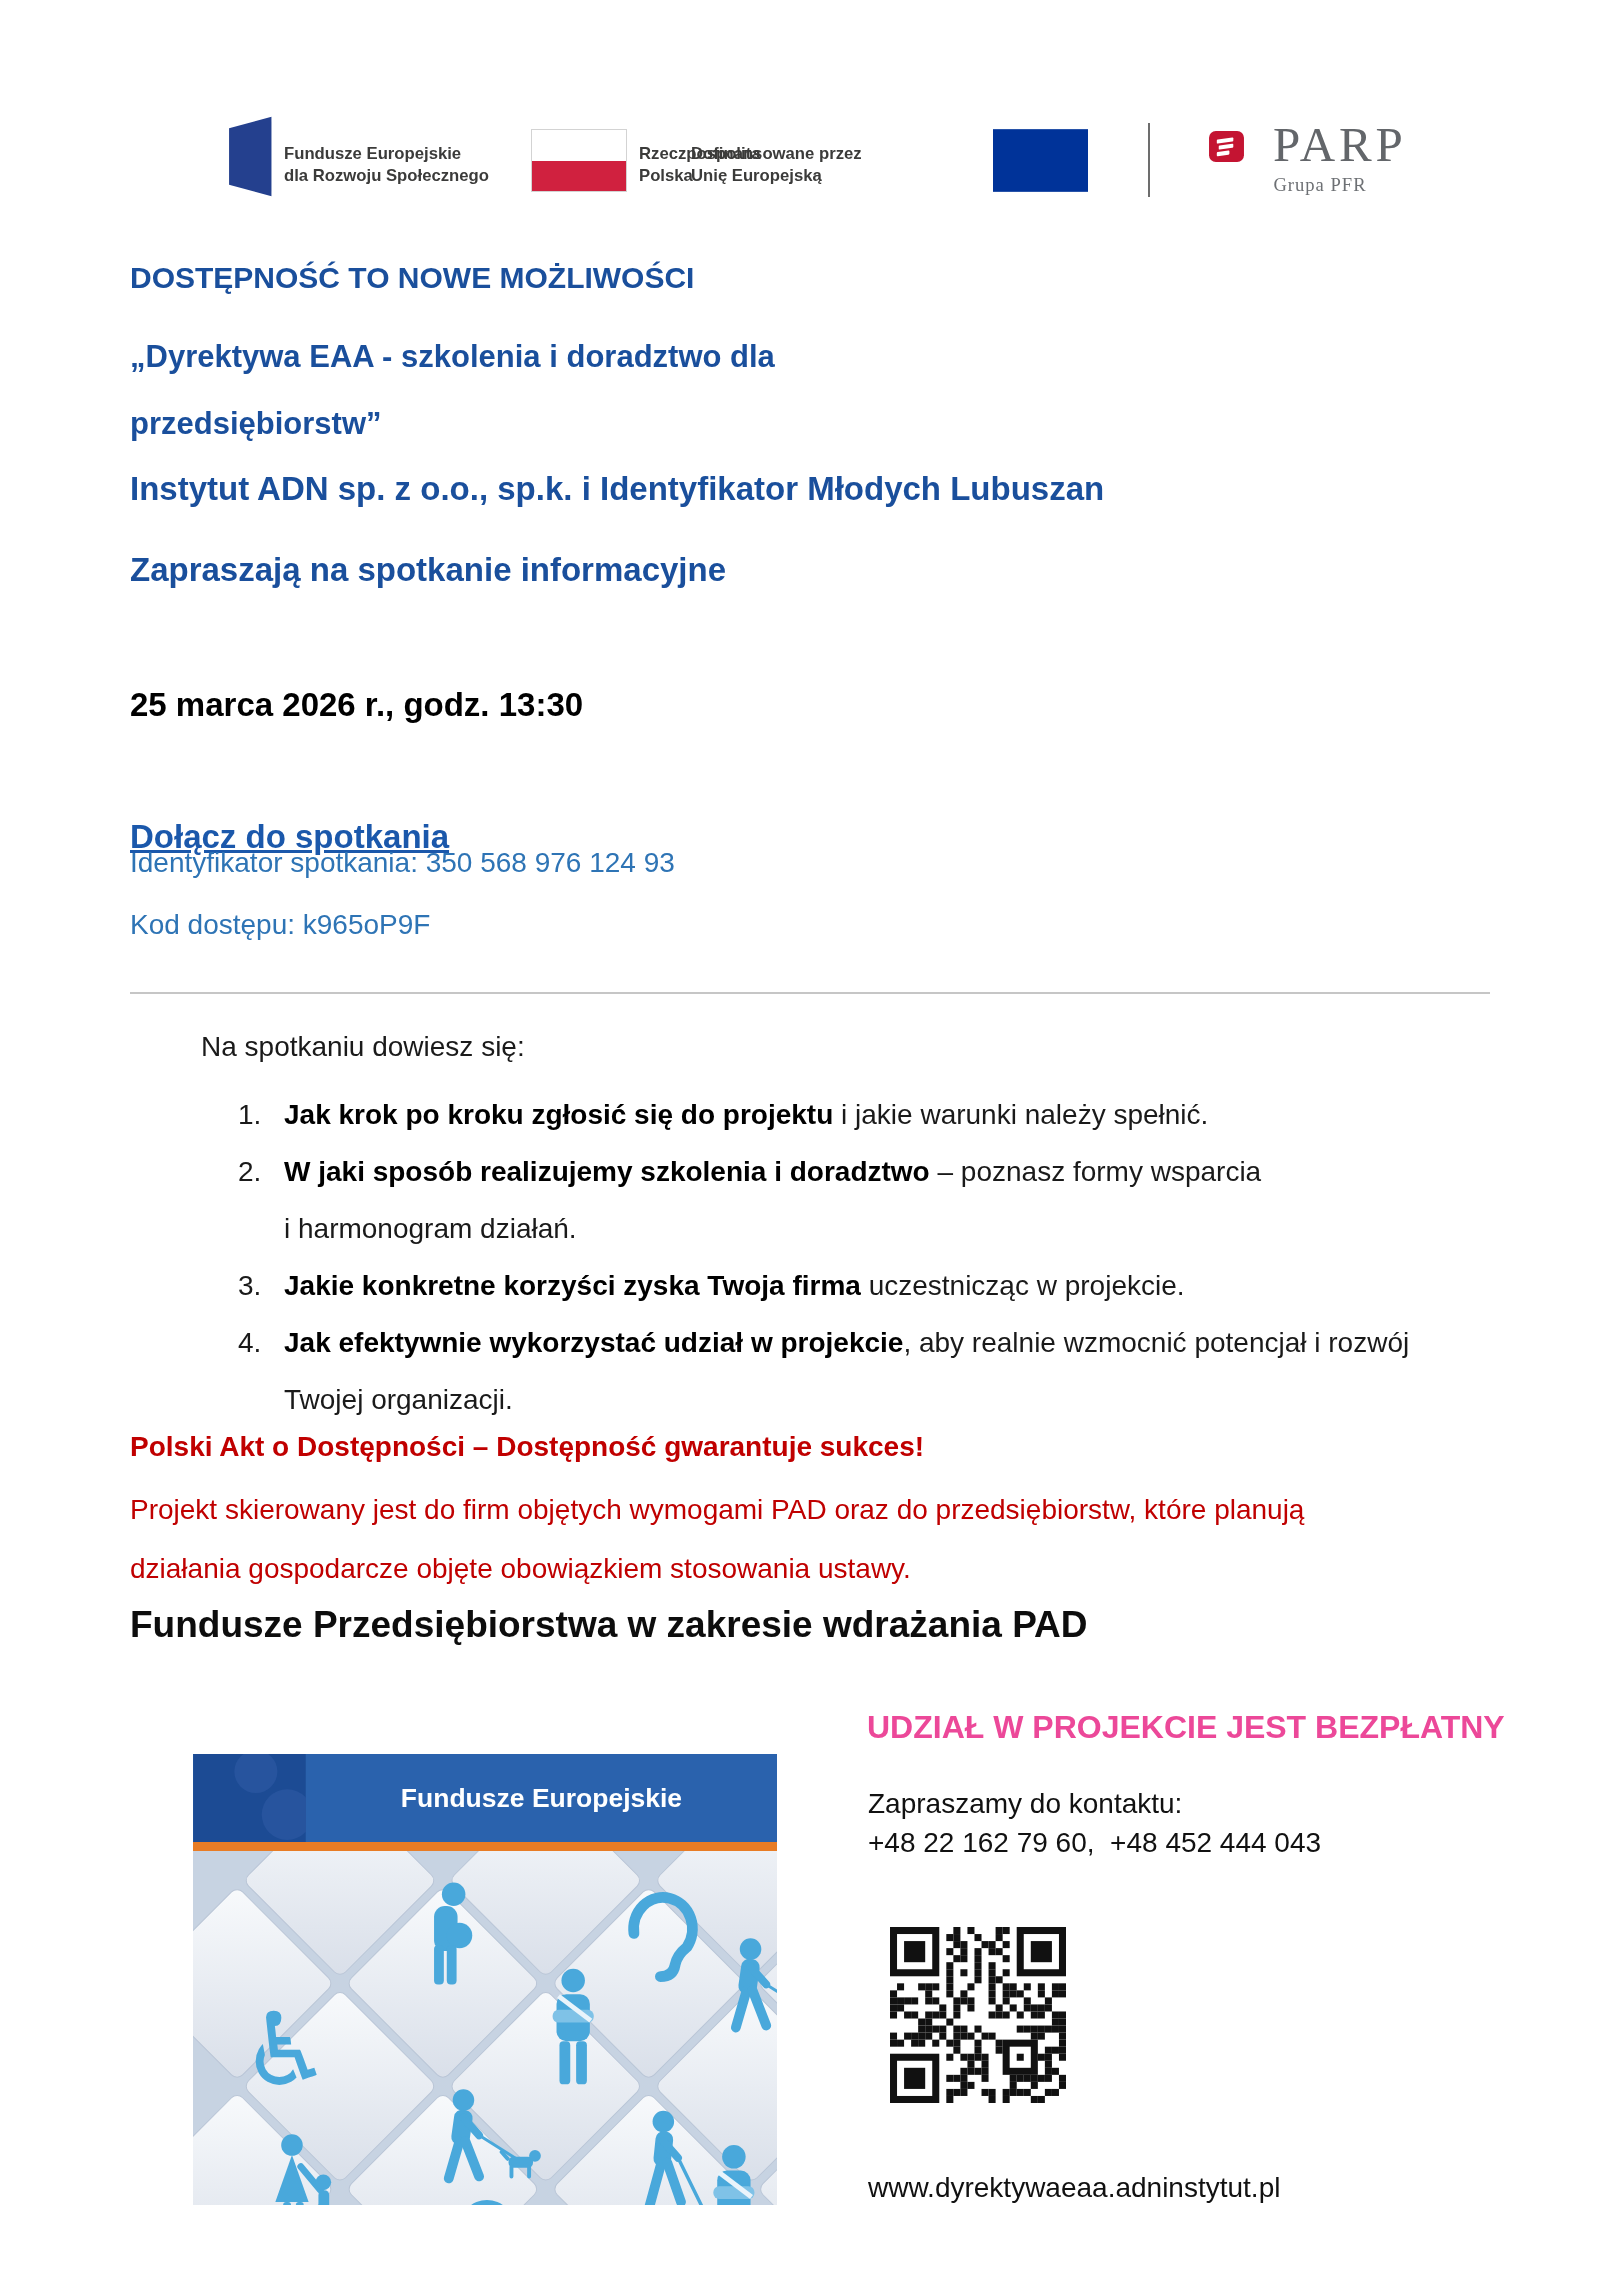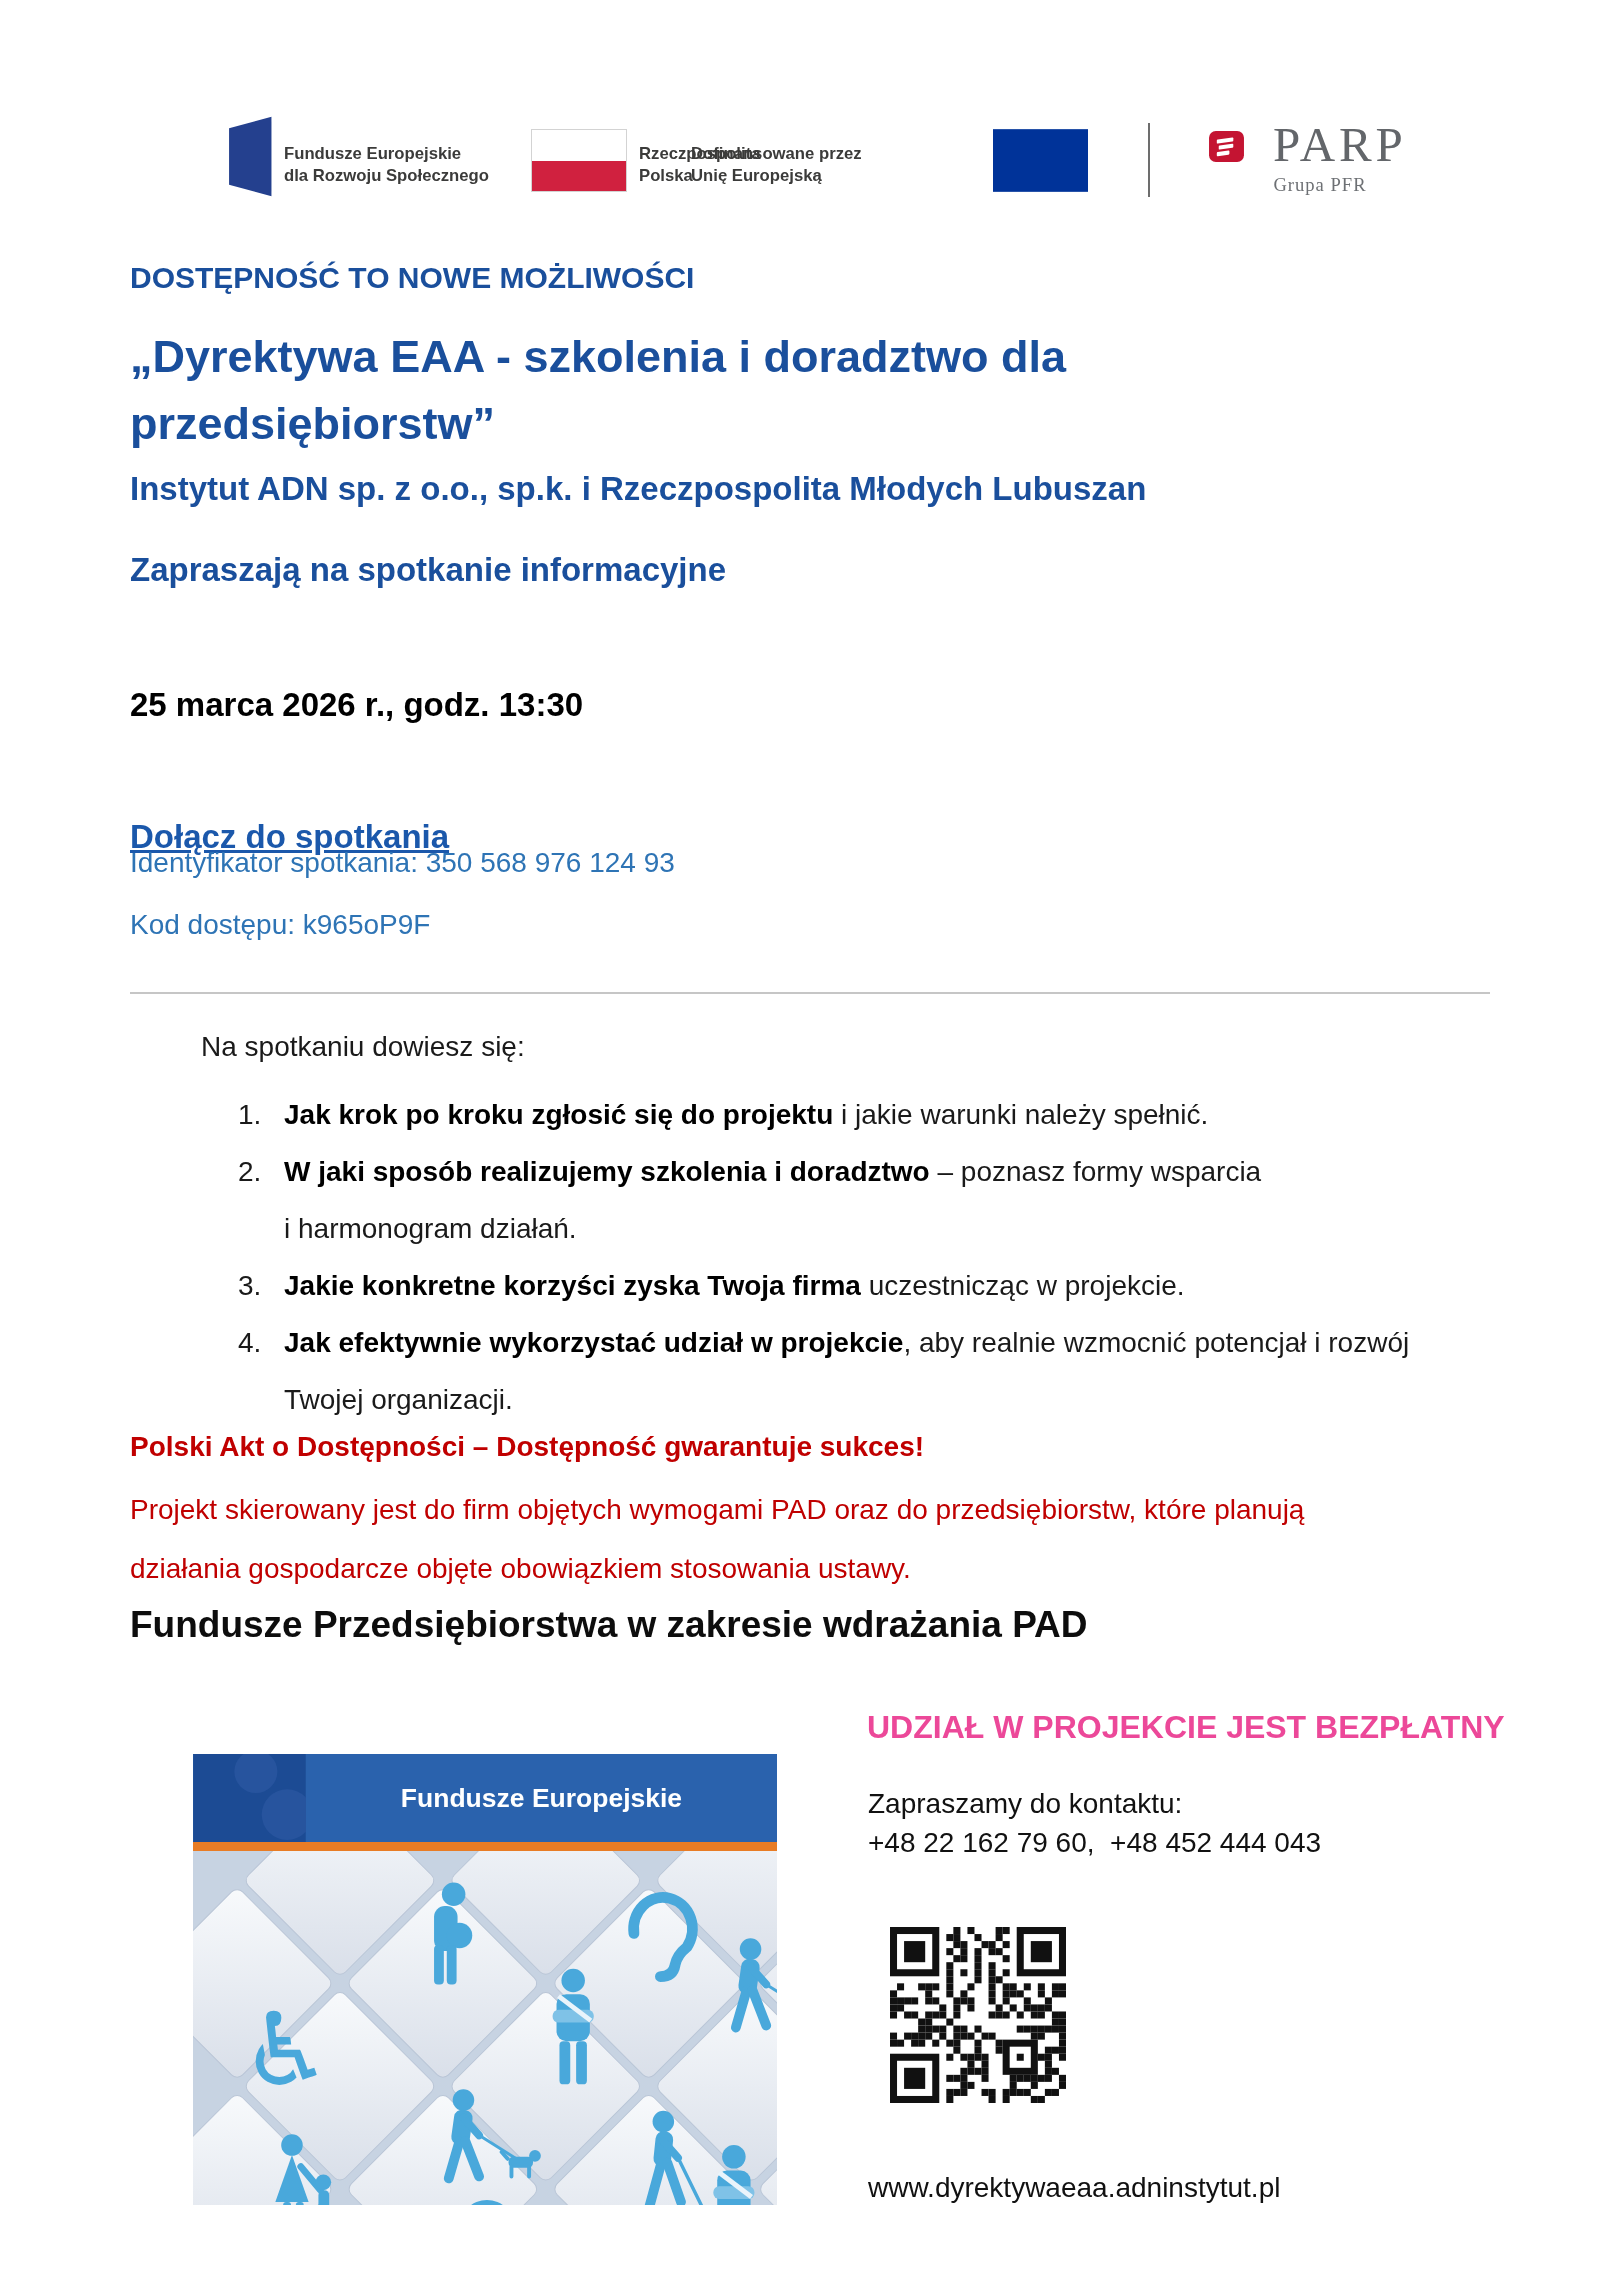--- a/index.html
+++ b/index.html
@@ -17,21 +17,21 @@
   .flag-pl .w { height:50%; background:#ffffff; }
   .flag-pl .r { height:50%; background:#d0213f; }
   .logo-divider { width:2px; height:74px; background:#6d6d6d; }
   .parp-word { font-family:"Liberation Serif","DejaVu Serif",serif; font-size:49px; line-height:45px;
                color:#63666a; letter-spacing:3.9px; font-weight:400; }
   .parp-sub  { font-family:"Liberation Serif","DejaVu Serif",serif; font-size:18.6px; color:#6d7074;
                letter-spacing:1px; text-align:center; }
 
   
   .kicker    { left:130px; top:261px; font-size:30px; font-weight:700; color:#1a4f9c; }
-  .doc-title { left:130px; top:323px; font-size:45px; line-height:67px; font-weight:700;
+  .doc-title { left:130px; top:323px; font-size:31px; line-height:67px; font-weight:700;
                color:#1a4f9c; white-space:pre-line; }
   .organizers{ left:130px; top:470px; font-size:33px; font-weight:700; color:#1a4f9c; }
   .invite    { left:130px; top:551px; font-size:33px; font-weight:700; color:#1a4f9c; }
 
   .datetime  { left:130px; top:686px; font-size:33px; font-weight:700; color:#000000; }
   .join-link { left:130px; top:774px; font-size:33px; font-weight:700; color:#1b58ab;
                text-decoration:underline; cursor:pointer;margin-top:44px; }
   .meet-id   { left:130px; top:847px; font-size:28px; color:#2e74b5;text-align:center; }
   .passcode  { left:130px; top:909px; font-size:28px; color:#2e74b5;text-align:center; }
 
@@ -130,21 +130,21 @@
       <rect x="8" y="20" width="13" height="4.2" rx="1"></rect>
     </g>
   </svg>
 </div>
 <div class="abs parp-word" style="left:1259px; top:122px;margin-left:14px;">PARP</div>
 <div class="abs parp-sub" style="left:1259px; top:174px; width:122px;">Grupa PFR</div>
 
 <div class="abs kicker">DOSTĘPNOŚĆ TO NOWE MOŻLIWOŚCI</div>
 <div class="abs doc-title">„Dyrektywa EAA - szkolenia i doradztwo dla
 przedsiębiorstw”</div>
-<div class="abs organizers">Instytut ADN sp. z o.o., sp.k. i Rzeczpospolita Młodych Lubuszan</div>
+<div class="abs organizers">Instytut ADN sp. z o.o., sp.k. i Identyfikator Młodych Lubuszan</div>
 <div class="abs invite">Zapraszają na spotkanie informacyjne</div>
 
 <div class="abs datetime">25 marca 2026 r., godz. 13:30</div>
 <a class="abs join-link" href="#">Dołącz do spotkania</a>
 <div class="abs meet-id">Identyfikator spotkania: 350 568 976 124 93</div>
 <div class="abs passcode">Kod dostępu: k965oP9F</div>
 
 <div class="abs rule"></div>
 
 <div class="abs agenda-intro">Na spotkaniu dowiesz się:</div>

